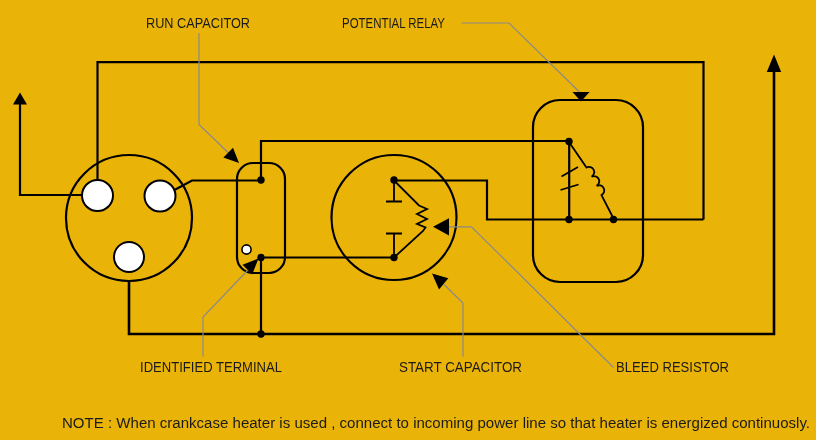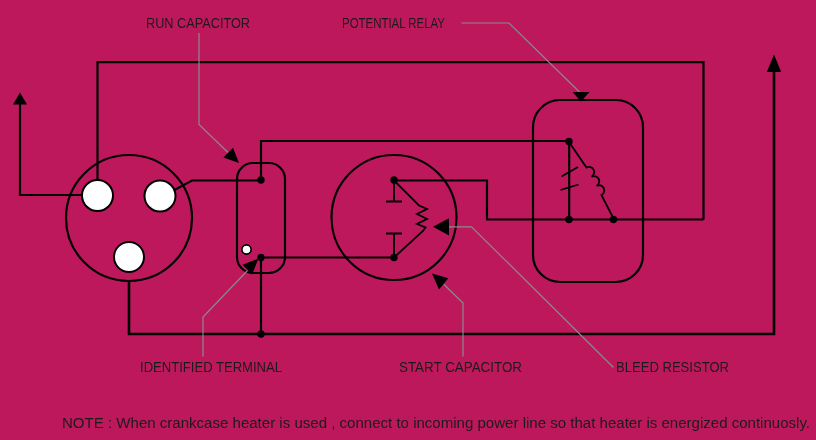--- a/index.html
+++ b/index.html
@@ -1,16 +1,16 @@
 <!DOCTYPE html>
 <html><head>
 <meta charset="utf-8">
 <style>
   html,body{margin:0;padding:0;background:#ffffff;}
-  .stage{position:relative;width:816px;height:440px;background:#be185d;overflow:hidden;}
+  .stage{position:relative;width:816px;height:440px;background:#eab308;overflow:hidden;}
   svg{display:block;}
   .wire{stroke:#000000;stroke-width:2.2;fill:none;stroke-linejoin:miter;}
   .bus{stroke:#000000;stroke-width:2.6;fill:none;}
   .comp{stroke:#000000;stroke-width:2.2;fill:none;}
   .compthin{stroke:#000000;stroke-width:1.8;fill:none;}
   .termc{stroke:#000000;stroke-width:2;fill:#ffffff;}
   .marker{stroke:#000000;stroke-width:1.6;fill:#ffffff;}
   .dot{fill:#000000;stroke:none;}
   .head{fill:#000000;stroke:none;}
   .leader{stroke:#8a8a8a;stroke-width:1.2;fill:none;}

